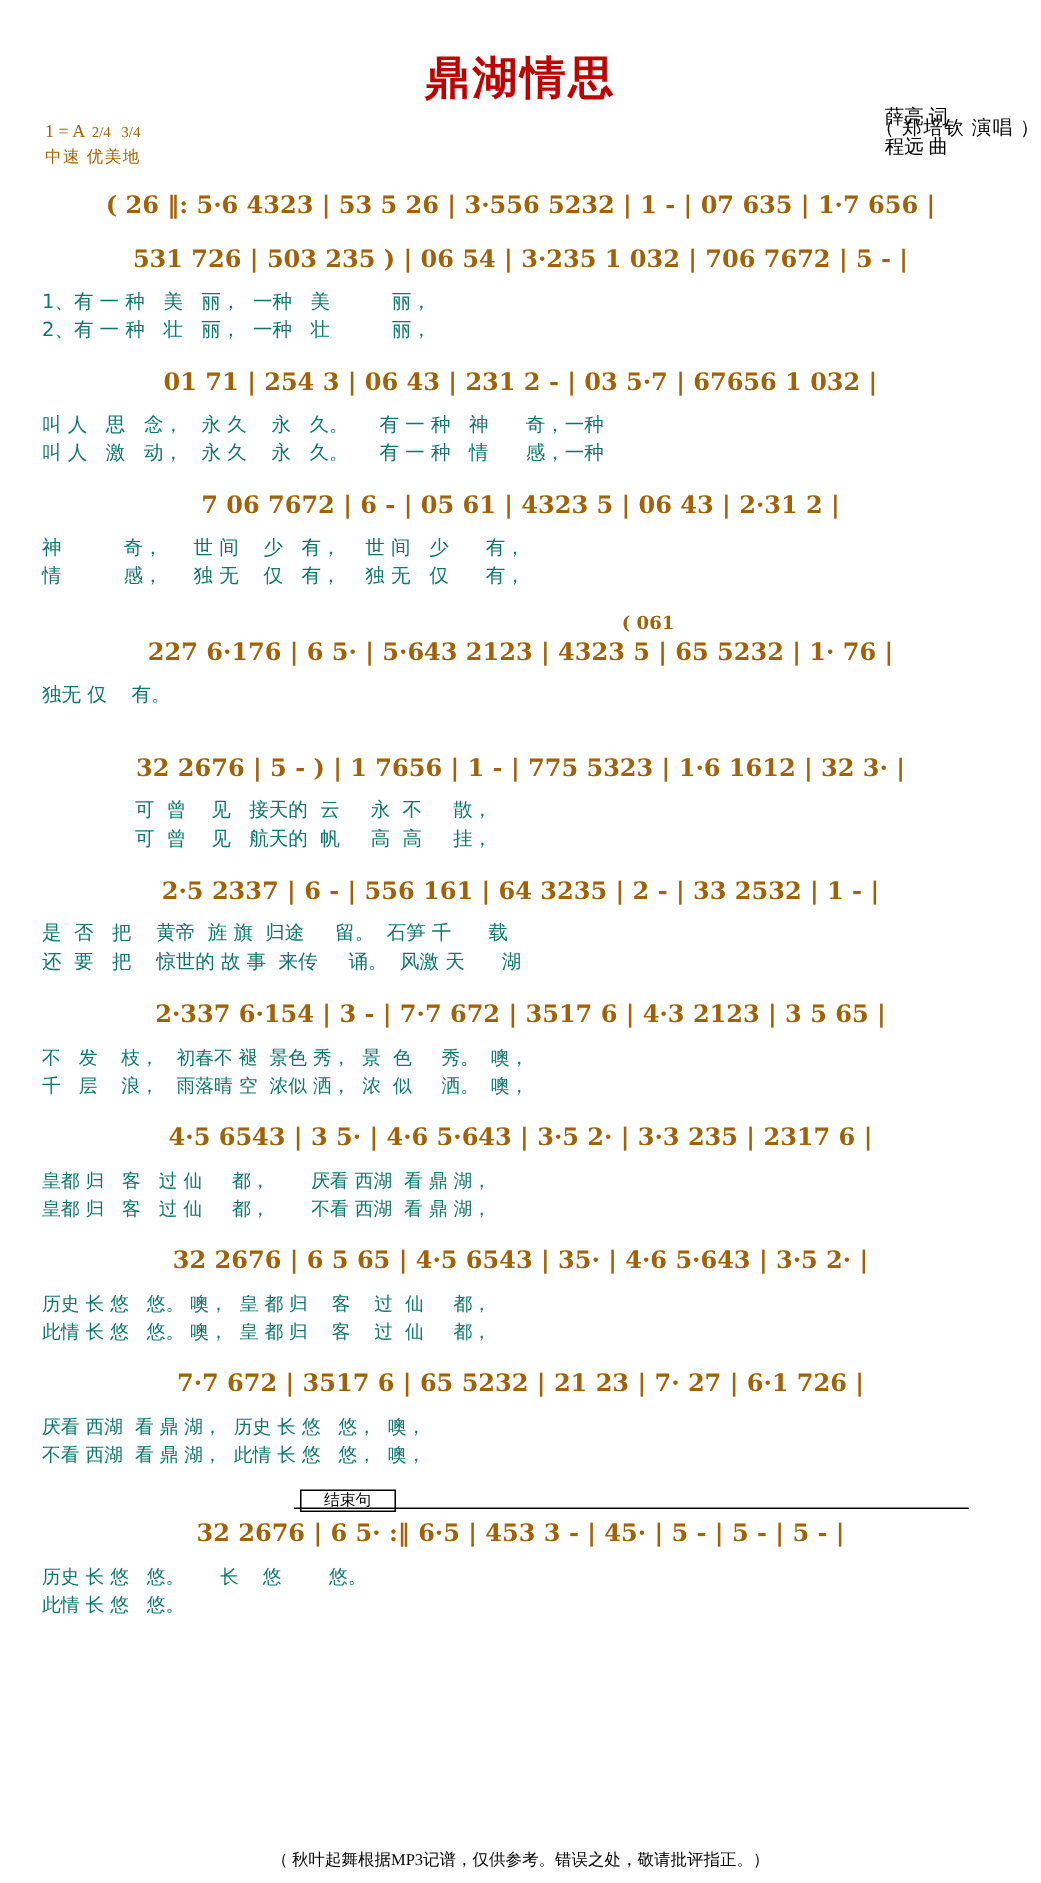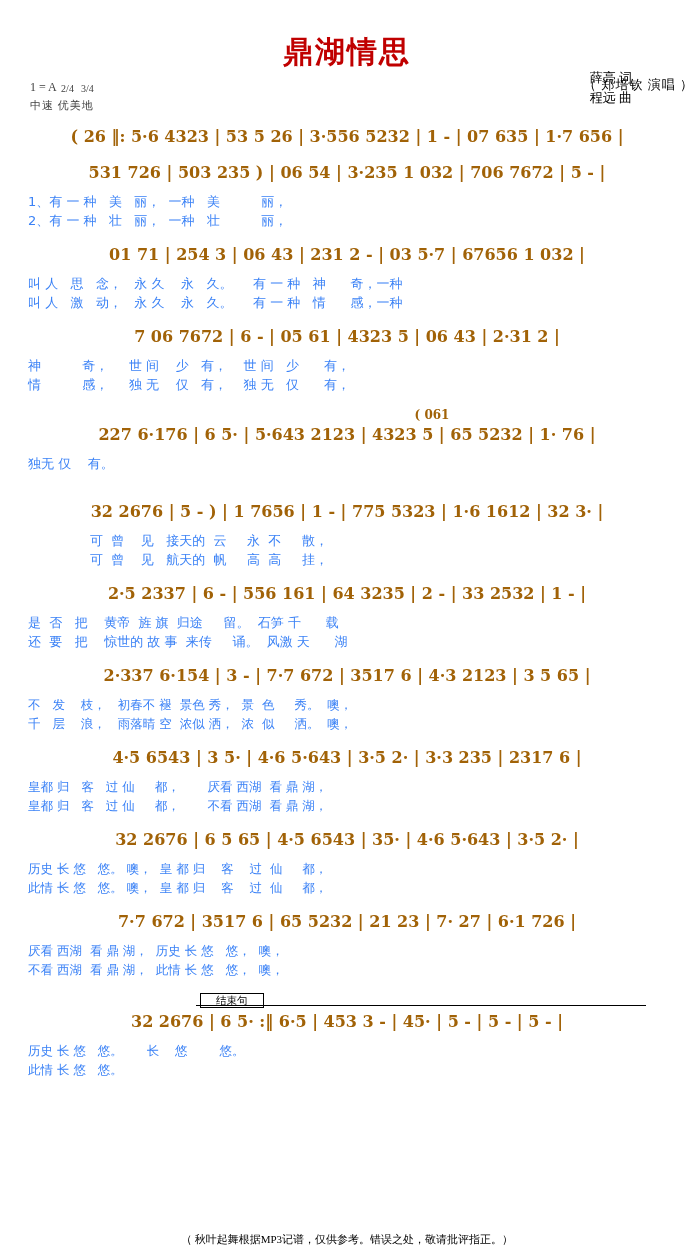--- a/index.html
+++ b/index.html
@@ -46,21 +46,21 @@
     font-size: 13px;
     line-height: 20px;
     text-align: left;
     color: #000;
   }
   .keyinfo {
     position: absolute;
     top: 80px;
     left: 30px;
     font-size: 12px;
-    color: #404040;
+    color: #a16207;
     line-height: 15px;
   }
   .keyinfo .frac {
     display: inline-block;
     vertical-align: middle;
     font-size: 10px;
     line-height: 9px;
     text-align: center;
     margin: 0 2px;
   }
@@ -90,21 +90,21 @@
     white-space: pre;
     color: #a16207;
     line-height: 22px;
     height: 30px;
     padding-top: 4px;
     text-align: center;
   }
   .lyric {
     font-size: 13px;
     white-space: pre;
-    color: #3b82f6;
+    color: #0f766e;
     line-height: 19px;
     letter-spacing: 0px;
     font-family: "DejaVu Sans", sans-serif;
   }
   .lyric.small { font-size: 12.5px; }
   .spacer { height: 8px; }
   .footnote {
     position: absolute;
     bottom: 8px;
     left: 0;

